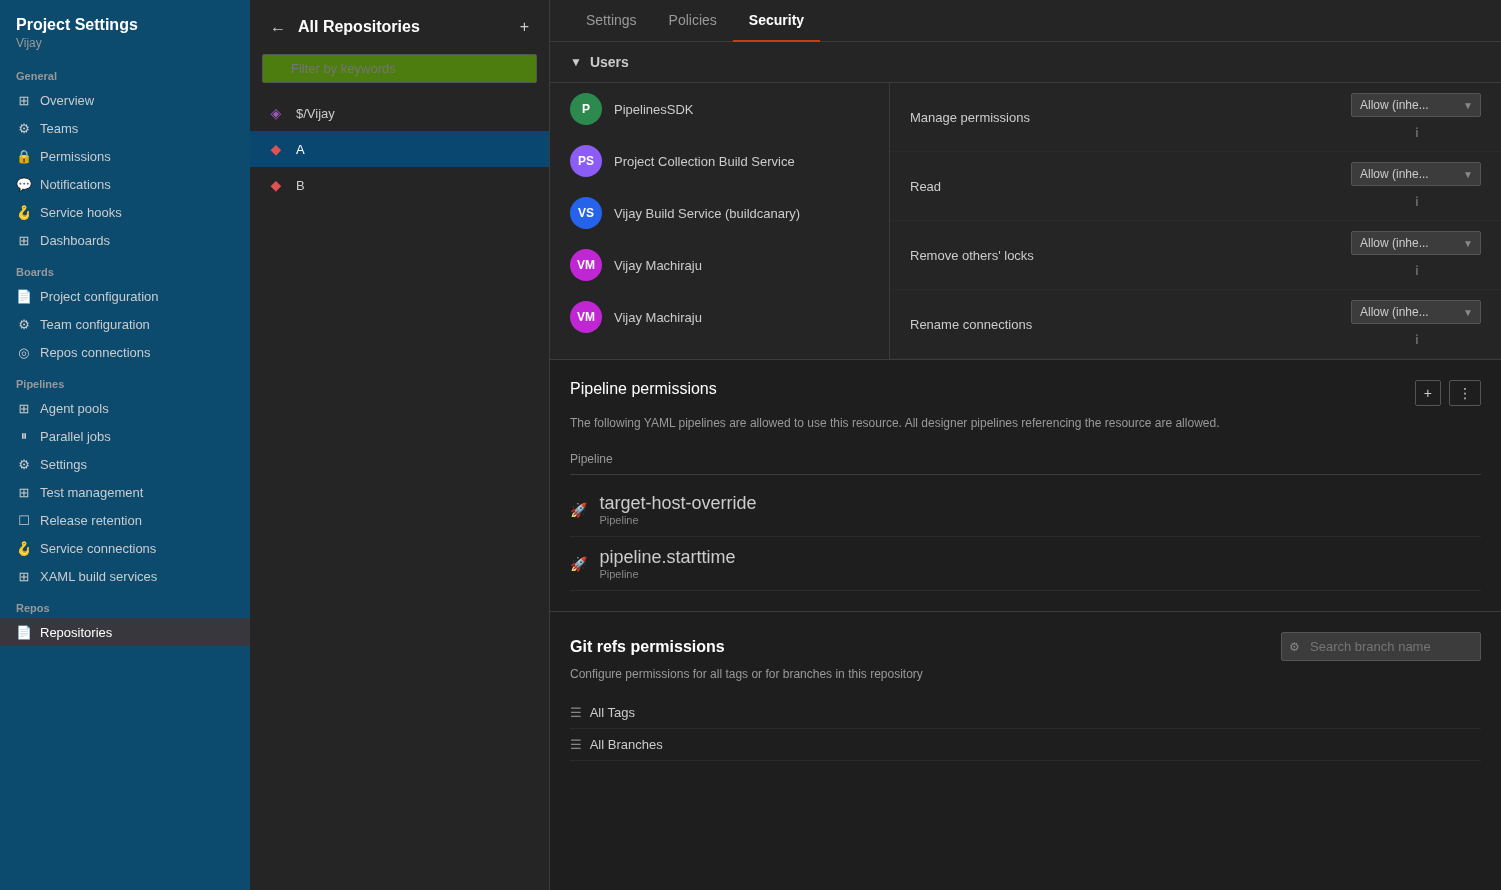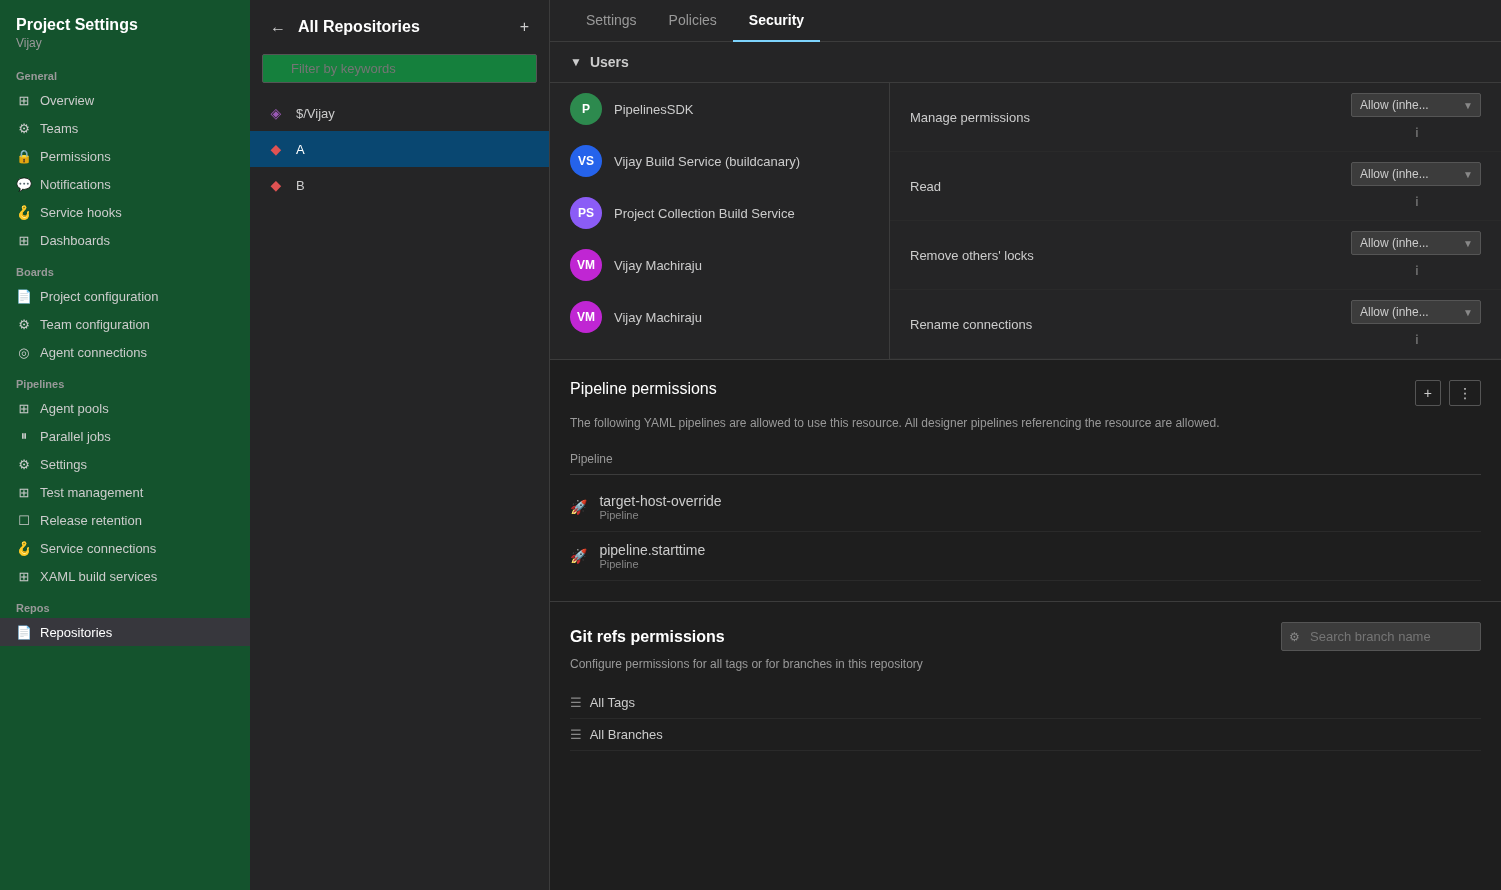--- a/index.html
+++ b/index.html
@@ -1,48 +1,48 @@
 <!DOCTYPE html>
 <html><head>
   <meta charset="utf-8">
   <style>
     * { box-sizing: border-box; margin: 0; padding: 0; }
     body { font-family: -apple-system, BlinkMacSystemFont, 'Segoe UI', sans-serif; background: #1e1e1e; color: #cccccc; height: 890px; overflow: hidden; display: flex; }
 
     
-    .sidebar { width: 250px; background: #14532d; height: 890px; overflow-y: auto; flex-shrink: 0; padding-bottom: 20px; }
+    .sidebar { width: 250px; background: #0c4a6e; height: 890px; overflow-y: auto; flex-shrink: 0; padding-bottom: 20px; }
     .sidebar-header { padding: 16px 16px 8px; }
     .sidebar-title { color: #ffffff; font-size: 16px; font-weight: 600; }
     .sidebar-subtitle { color: #999; font-size: 12px; margin-top: 2px; }
     .sidebar-section-label { color: #999; font-size: 11px; font-weight: 600; padding: 12px 16px 4px; text-transform: none; letter-spacing: 0; }
     .sidebar-item { display: flex; align-items: center; gap: 8px; padding: 6px 16px; cursor: pointer; color: #cccccc; font-size: 13px; border-radius: 0; }
     .sidebar-item.active { background: #37373d; color: #ffffff; }
     .sidebar-icon { width: 16px; height: 16px; display: flex; align-items: center; justify-content: center; font-size: 13px; flex-shrink: 0; color: #cccccc; }
 
     
     .middle-panel { width: 300px; background: #252526; height: 890px; border-right: 1px solid #3c3c3c; flex-shrink: 0; }
     .middle-header { display: flex; align-items: center; justify-content: space-between; padding: 14px 16px; }
     .middle-title { color: #ffffff; font-size: 16px; font-weight: 600; }
     .icon-btn { background: none; border: none; color: #cccccc; cursor: pointer; padding: 4px; font-size: 16px; display: flex; align-items: center; }
     .filter-bar { padding: 0 12px 12px; }
-    .filter-input { width: 100%; background: #15803d; border: 1px solid #555; color: #ccc; padding: 6px 10px 6px 28px; font-size: 13px; border-radius: 2px; outline: none; position: relative; }
+    .filter-input { width: 100%; background: #4d7c0f; border: 1px solid #555; color: #ccc; padding: 6px 10px 6px 28px; font-size: 13px; border-radius: 2px; outline: none; position: relative; }
     .filter-wrapper { position: relative; }
     .filter-icon { position: absolute; left: 20px; top: 50%; transform: translateY(-50%); color: #888; font-size: 12px; pointer-events: none; }
     .repo-item { display: flex; align-items: center; gap: 10px; padding: 8px 16px; cursor: pointer; color: #cccccc; font-size: 13px; }
     .repo-item.active { background: #094771; color: #ffffff; }
     .repo-icon { width: 20px; height: 20px; display: flex; align-items: center; justify-content: center; color: #e05252; font-size: 14px; }
     .repo-icon.purple { color: #9b59b6; }
 
     
     .main-content { flex: 1; height: 890px; overflow-y: auto; background: #1e1e1e; }
 
     
     .tabs { display: flex; border-bottom: 1px solid #3c3c3c; padding: 0 20px; background: #252526; }
     .tab { padding: 12px 16px; font-size: 14px; color: #999; cursor: pointer; border-bottom: 2px solid transparent; margin-bottom: -1px; }
-    .tab.active { color: #ffffff; border-bottom: 2px solid #7dd3fc; font-weight: 600; }
+    .tab.active { color: #ffffff; border-bottom: 2px solid #c2410c; font-weight: 600; }
 
     
     .users-section { background: #252526; margin: 0; }
     .users-header { display: flex; align-items: center; gap: 8px; padding: 12px 20px; border-bottom: 1px solid #3c3c3c; }
     .chevron { color: #ccc; font-size: 12px; }
     .users-title { color: #cccccc; font-size: 14px; font-weight: 600; }
 
     
     .security-split { display: flex; border-bottom: 1px solid #3c3c3c; }
     .users-list { width: 340px; border-right: 1px solid #3c3c3c; flex-shrink: 0; }
@@ -67,21 +67,21 @@
     
     .pipeline-section { padding: 20px; border-bottom: 1px solid #3c3c3c; }
     .pipeline-header { display: flex; align-items: flex-start; justify-content: space-between; margin-bottom: 8px; }
     .pipeline-title { color: #ffffff; font-size: 16px; font-weight: 400; }
     .pipeline-actions { display: flex; gap: 8px; align-items: center; }
     .pipeline-action-btn { background: none; border: 1px solid #555; color: #ccc; padding: 4px 8px; cursor: pointer; font-size: 14px; border-radius: 2px; }
     .pipeline-desc { font-size: 12px; color: #999; line-height: 1.5; margin-bottom: 16px; max-width: 680px; }
     .pipeline-col-header { font-size: 12px; color: #999; padding: 4px 0 8px; border-bottom: 1px solid #3c3c3c; margin-bottom: 8px; }
     .pipeline-item { display: flex; align-items: center; gap: 12px; padding: 10px 0; border-bottom: 1px solid #2a2a2a; }
     .pipeline-item-icon { color: #888; font-size: 14px; }
-    .pipeline-item-name { font-size: 14px; color: #cccccc; }
+    .pipeline-item-name { font-size: 18px; color: #cccccc; }
     .pipeline-item-type { font-size: 11px; color: #888; }
 
     
     .git-refs-section { padding: 20px; }
     .git-refs-header { display: flex; align-items: center; justify-content: space-between; margin-bottom: 6px; gap: 32px; }
     .git-refs-title { color: #ffffff; font-size: 16px; font-weight: 600; }
     .search-branch-input { background: #3c3c3c; border: 1px solid #555; color: #ccc; padding: 6px 10px 6px 28px; font-size: 13px; border-radius: 2px; outline: none; width: 200px; }
     .search-wrapper { position: relative; display: inline-flex; align-items: center; }
     .search-icon-inner { position: absolute; left: 8px; color: #888; font-size: 12px; pointer-events: none; }
     .git-refs-desc { font-size: 12px; color: #999; margin-bottom: 16px; }
@@ -133,21 +133,21 @@
   <div class="sidebar-item">
     <span class="sidebar-icon">📄</span>
     <span>Project configuration</span>
   </div>
   <div class="sidebar-item">
     <span class="sidebar-icon">⚙</span>
     <span>Team configuration</span>
   </div>
   <div class="sidebar-item">
     <span class="sidebar-icon">◎</span>
-    <span>Agent connections</span>
+    <span>Repos connections</span>
   </div>
 
   <div class="sidebar-section-label">Pipelines</div>
   <div class="sidebar-item">
     <span class="sidebar-icon">⊞</span>
     <span>Agent pools</span>
   </div>
   <div class="sidebar-item">
     <span class="sidebar-icon">⏸</span>
     <span>Parallel jobs</span>
@@ -222,26 +222,26 @@
       <span class="users-title">Users</span>
     </div>
     <div class="security-split">
 
       <div class="users-list">
         <div class="user-item">
           <div class="avatar green">P</div>
           <span class="user-name">PipelinesSDK</span>
         </div>
         <div class="user-item">
+          <div class="avatar purple">PS</div>
+          <span class="user-name">Project Collection Build Service</span>
+        </div>
+        <div class="user-item">
           <div class="avatar blue">VS</div>
           <span class="user-name">Vijay Build Service (buildcanary)</span>
-        </div>
-        <div class="user-item">
-          <div class="avatar purple">PS</div>
-          <span class="user-name">Project Collection Build Service</span>
         </div>
         <div class="user-item">
           <div class="avatar magenta">VM</div>
           <span class="user-name">Vijay Machiraju</span>
         </div>
         <div class="user-item">
           <div class="avatar magenta">VM</div>
           <span class="user-name">Vijay Machiraju</span>
         </div>
       </div>

